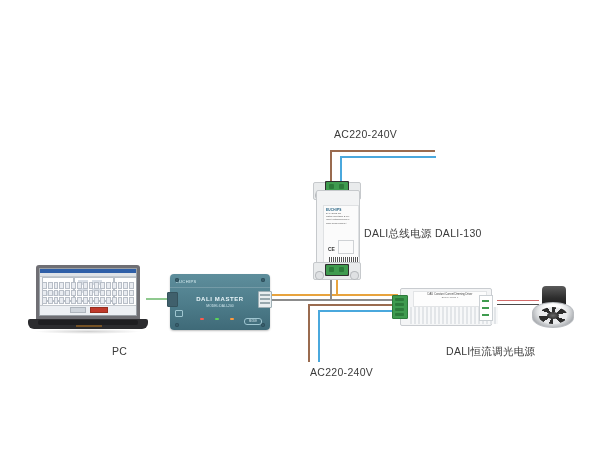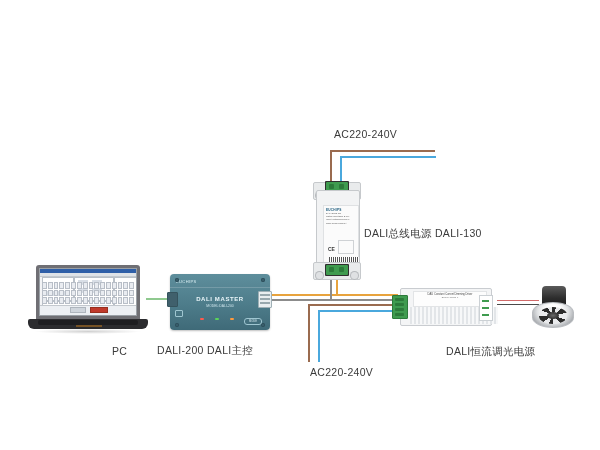--- a/index.html
+++ b/index.html
@@ -253,21 +253,20 @@
     <div class="mled" style="left:30px;background:#ff5a4d;"></div>
     <div class="mled" style="left:45px;background:#5ad45a;"></div>
     <div class="mled" style="left:60px;background:#ff9a3d;"></div>
     <div class="term-r">
       <i style="top:2px;"></i>
         <i style="top:6px;"></i>
         <i style="top:10px;"></i>
     </div>
     <div class="mmodebtn">MODE</div>
   </div>
-  <div class="lbl" style="left:157px;top:344px;">DALI-200  DALI主控</div>
 
   <div id="psu">
     <div class="psu-cap top"></div>
     <div class="psu-term" style="left:12px;top:5px;">
       <div class="gblk">
         <i style="left:3px;"></i>
           <i style="left:13px;"></i>
       </div>
     </div>
     <div class="psu-screw" style="left:2px;top:15px;"></div>

